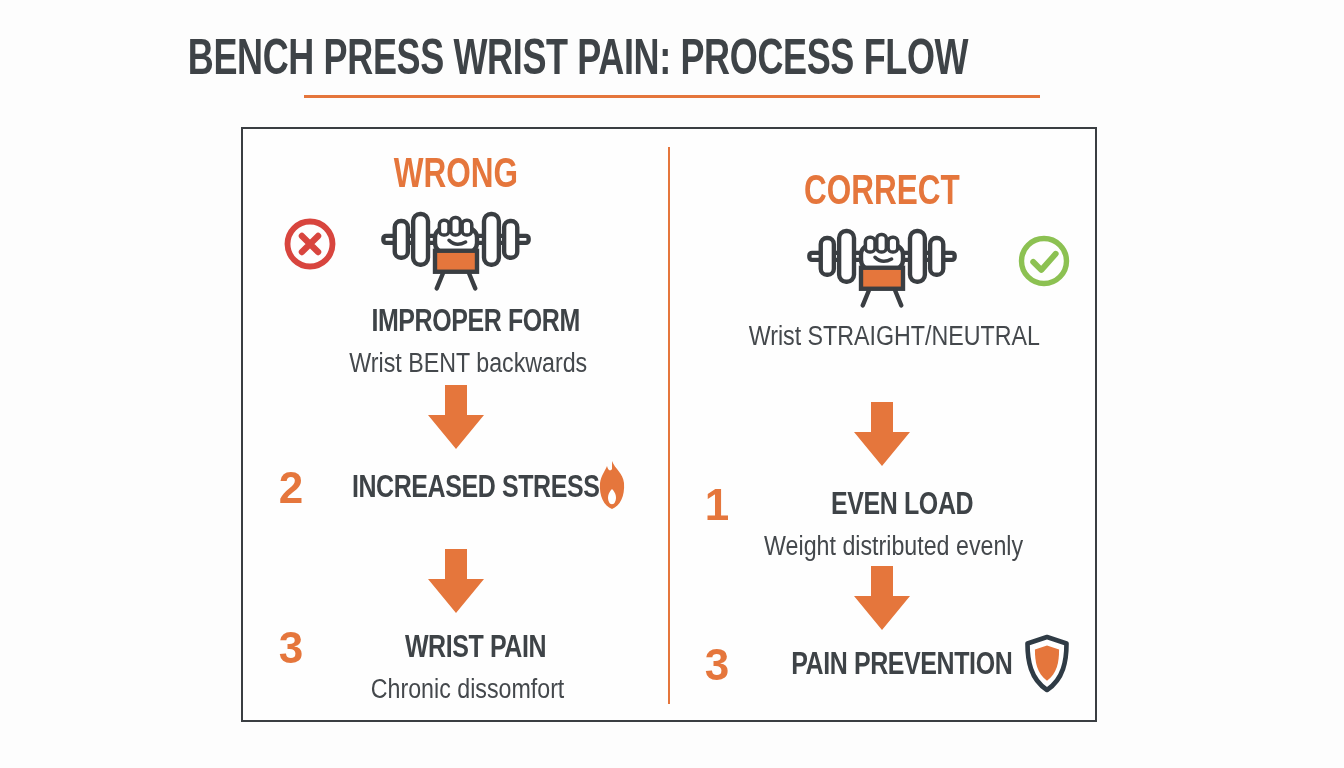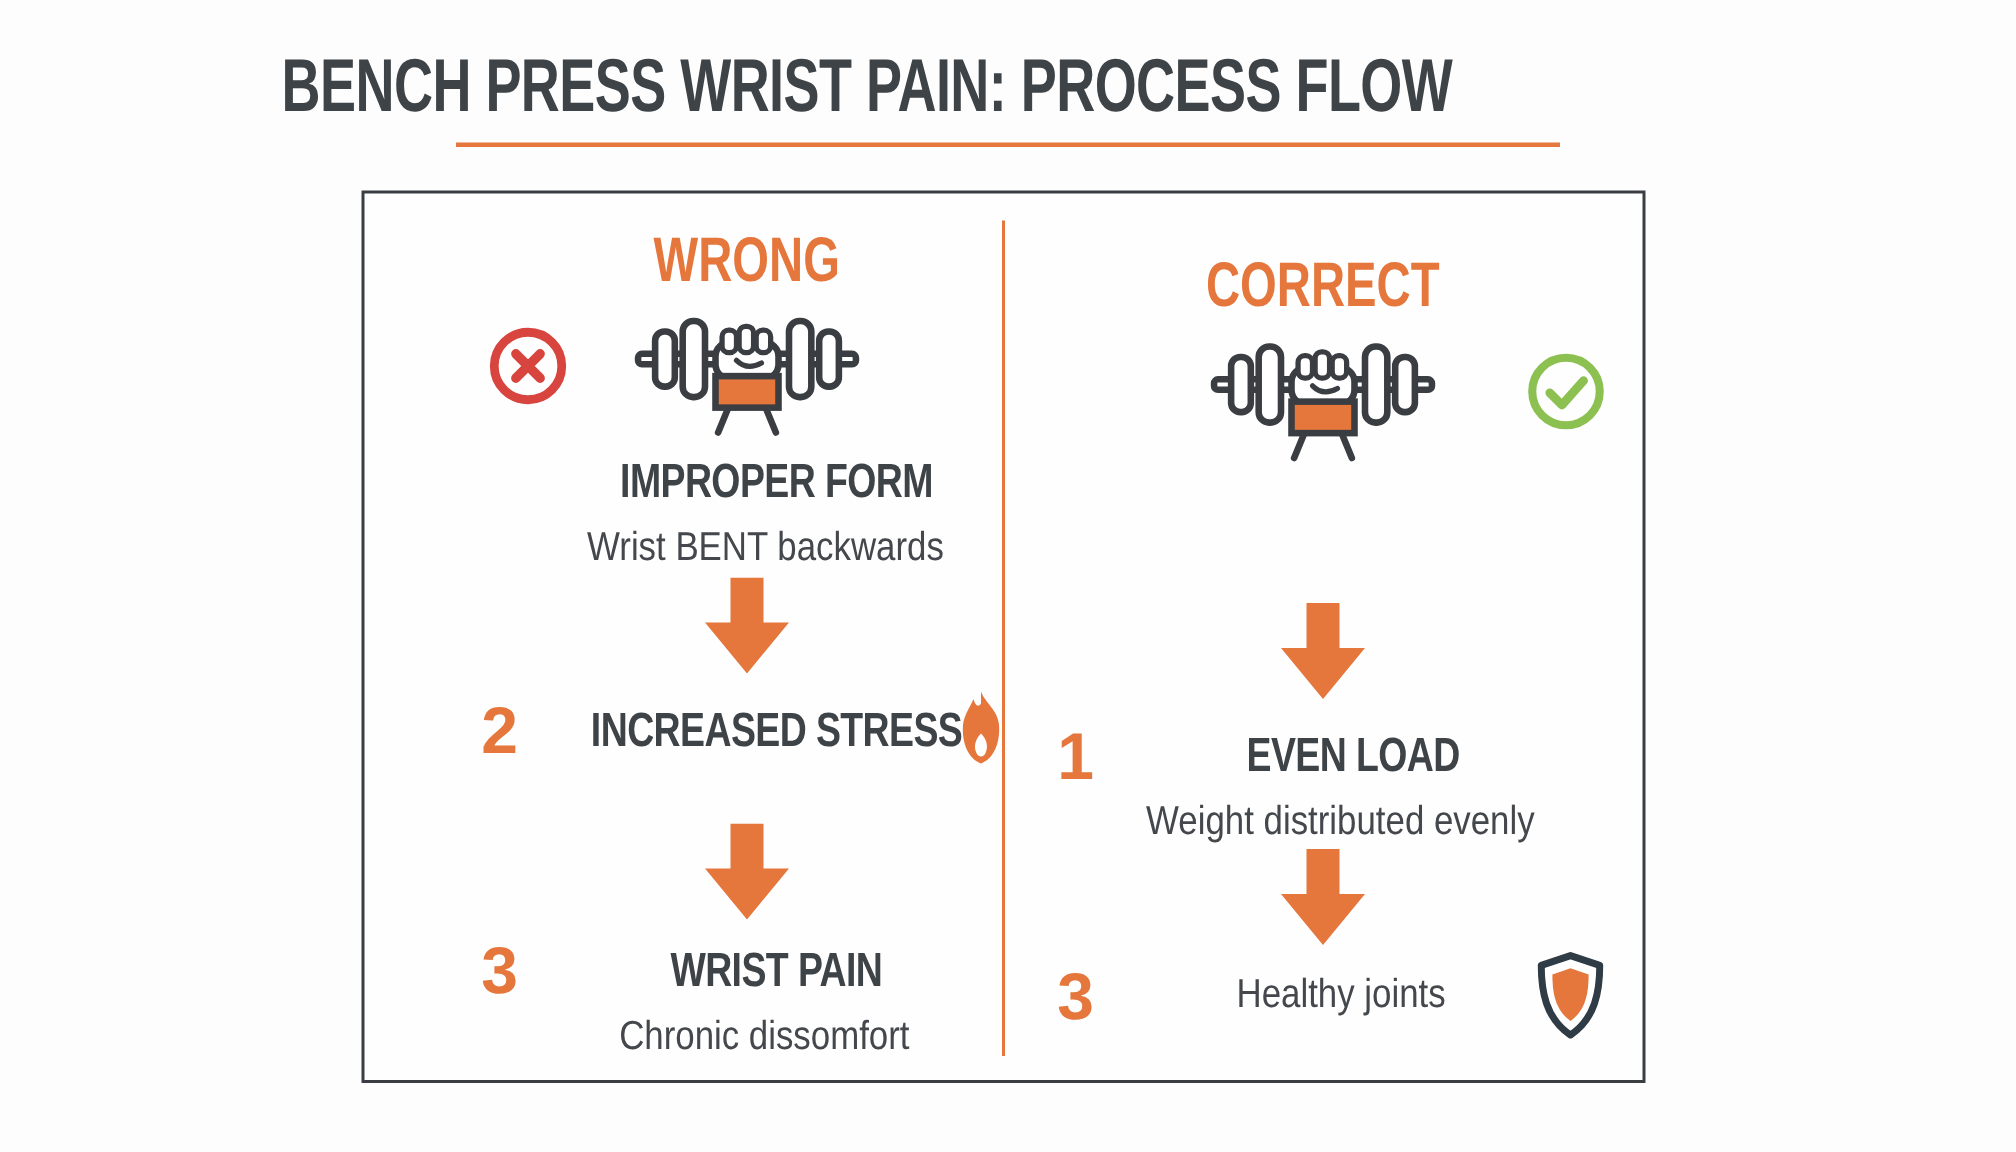--- a/index.html
+++ b/index.html
@@ -38,21 +38,21 @@
   
   .panel {
     position: absolute; left: 241px; top: 127px; width: 856px; height: 595px;
     border: 2px solid var(--border); background: #FEFEFE;
   }
   .divider {
     position: absolute; left: 425px; top: 18px; width: 2px; height: 557px;
     background: var(--accent);
   }
   .column { position: absolute; top: 0; width: 426px; height: 100%; }
-  .col-wrong   { left: 0; margin-left: 42px; }
+  .col-wrong   { left: 0; }
   .col-correct { left: 426px; margin-top: 17px; }
 
   .col-header {
     position: absolute; top: 20px; left: 0; width: 100%;
     text-align: center; white-space: nowrap;
   }
   .col-header span {
     display: inline-block;
     font-size: 42px; font-weight: bold; color: var(--accent);
     transform: scaleX(0.75); transform-origin: center;
@@ -205,20 +205,21 @@
       </span>
 
       <span class="status-icon check-pos">
         <svg viewBox="0 0 60 60">
           <circle cx="30" cy="30" r="25" fill="none" stroke="#8CC152" stroke-width="6"></circle>
           <path d="M18 31 L27 40 L43 22" fill="none" stroke="#8CC152" stroke-width="6.5" stroke-linecap="round" stroke-linejoin="round"></path>
         </svg>
       </span>
 
       <div class="step step1">
+        <div class="step-sub"><span>Wrist STRAIGHT/NEUTRAL</span></div>
       </div>
 
       <span class="arrow arrow-a">
         <svg viewBox="0 0 56 64">
             <path d="M17 0 H39 V30 H56 L28 64 L0 30 H17 Z" class="fill-accent"></path>
           </svg>
       </span>
 
       <div class="step step2">
         <span class="step-number">1</span>
@@ -227,23 +228,23 @@
       </div>
 
       <span class="arrow arrow-b">
         <svg viewBox="0 0 56 64">
             <path d="M17 0 H39 V30 H56 L28 64 L0 30 H17 Z" class="fill-accent"></path>
           </svg>
       </span>
 
       <div class="step step3">
         <span class="step-number">3</span>
+        <div class="step-title"><span>PAIN PREVENTION</span></div>
         <span class="inline-step-icon shield-pos">
           <svg viewBox="0 0 56 64">
             <path d="M28 3 L49 10 C49 28 46 48 28 60 C10 48 7 28 7 10 Z" fill="#fff" stroke="#2F3B45" stroke-width="5" stroke-linejoin="round"></path>
             <path d="M28 12 L41 16.5 C41 30 39 42 28 50 C17 42 15 30 15 16.5 Z" class="fill-accent"></path>
           </svg>
         </span>
-        <div class="step-sub"><span>Healthy joints</span></div>
       </div>
     </section>
   </div>
 </div>
 
 </body></html>

